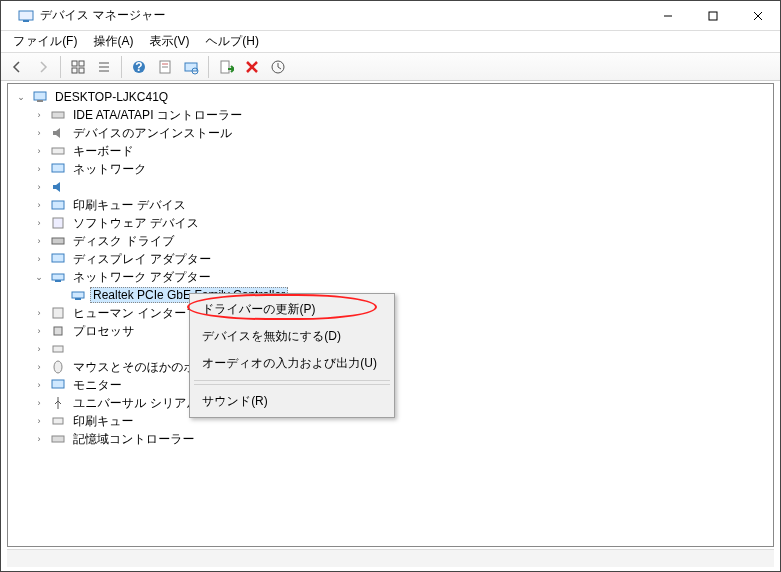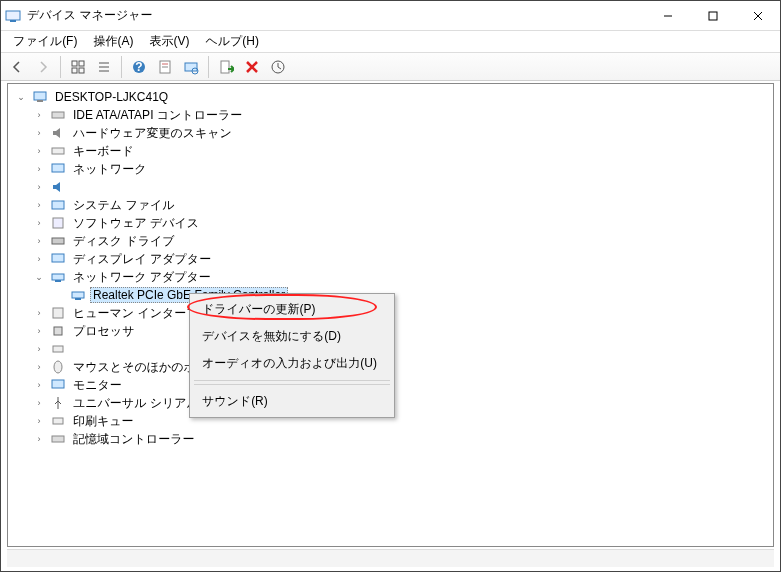--- a/index.html
+++ b/index.html
@@ -1,17 +1,17 @@
 <!DOCTYPE html>
 <html><head>
 <meta charset="utf-8">
 <style>
 * { box-sizing: border-box; margin: 0; padding: 0; font-family: "Yu Gothic UI", "Meiryo", sans-serif; font-size: 12px; }
 body { background: #fff; width: 781px; height: 572px; border: 1px solid #444; position: relative; overflow: hidden; }
-.titlebar { height: 30px; display: flex; align-items: center; padding-left: 4px; border-bottom: 1px solid #ddd; }
+.titlebar { height: 30px; display: flex; align-items: center; padding-left: 17px; border-bottom: 1px solid #ddd; }
 .titlebar .icon { width: 16px; height: 16px; margin-right: 6px; }
 .titlebar .title { flex: 1; }
 .winbtn { width: 45px; height: 29px; display: flex; align-items: center; justify-content: center; }
 .menubar { height: 22px; display: flex; align-items: center; padding-left: 4px; border-bottom: 1px solid #ddd; }
 .menubar .mitem { padding: 18px 8px; }
 .toolbar { height: 28px; display: flex; align-items: center; padding-left: 4px; border-bottom: 1px solid #d0d0d0; background: linear-gradient(#fdfdfd,#f4f4f4); gap:2px; }
 .toolbar .tbtn { width: 24px; height: 24px; display: flex; align-items: center; justify-content: center; border: 1px solid transparent; }
 .toolbar .sep { width:1px; height:22px; background:#ccc; margin:0 3px; }
 .tree { position: absolute; top: 82px; left: 6px; right: 6px; bottom: 24px; border: 1px solid #888; overflow: auto; padding: 4px 0 4px 2px; background:#fff; }
 .node { white-space: nowrap; height: 18px; display: flex; align-items: center; padding-left: 4px; }
@@ -154,21 +154,21 @@
       </span>
       <span class="label">IDE ATA/ATAPI コントローラー</span>
     </div>
   <div class="node indent1">
       <span class="exp">›</span>
       <span class="nicon">
         <svg width="16" height="16">
           <path d="M3 6 L6 6 L10 3 L10 13 L6 10 L3 10 Z" fill="#888"></path>
         </svg>
       </span>
-      <span class="label">ハードウェア変更のスキャン</span>
+      <span class="label">デバイスのアンインストール</span>
     </div>
   <div class="node indent1">
       <span class="exp">›</span>
       <span class="nicon">
         <svg width="16" height="16">
           <rect x="2" y="5" width="12" height="6" fill="#eee" stroke="#888"></rect>
         </svg>
       </span>
       <span class="label">キーボード</span>
     </div>
@@ -189,21 +189,21 @@
         </svg>
       </span>
     </div>
   <div class="node indent1">
       <span class="exp">›</span>
       <span class="nicon">
         <svg width="16" height="16">
           <rect x="2" y="4" width="12" height="8" fill="#cfe8ff" stroke="#3a7fbf"></rect>
         </svg>
       </span>
-      <span class="label">システム ファイル</span>
+      <span class="label">印刷キュー デバイス</span>
     </div>
   <div class="node indent1">
       <span class="exp">›</span>
       <span class="nicon">
         <svg width="16" height="16">
           <rect x="3" y="3" width="10" height="10" fill="#eef" stroke="#888"></rect>
         </svg>
       </span>
       <span class="label">ソフトウェア デバイス</span>
     </div>

